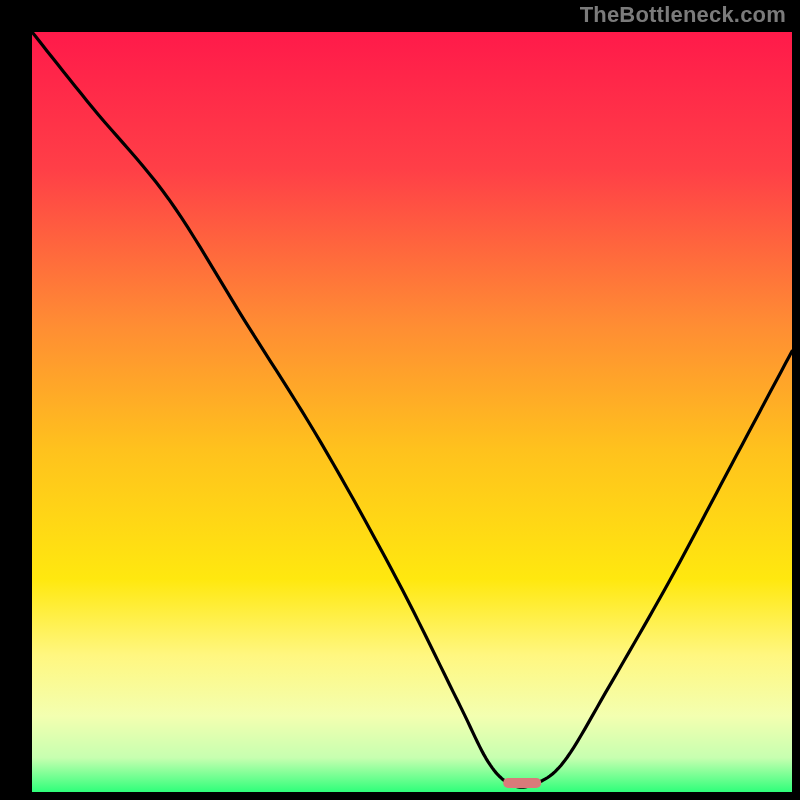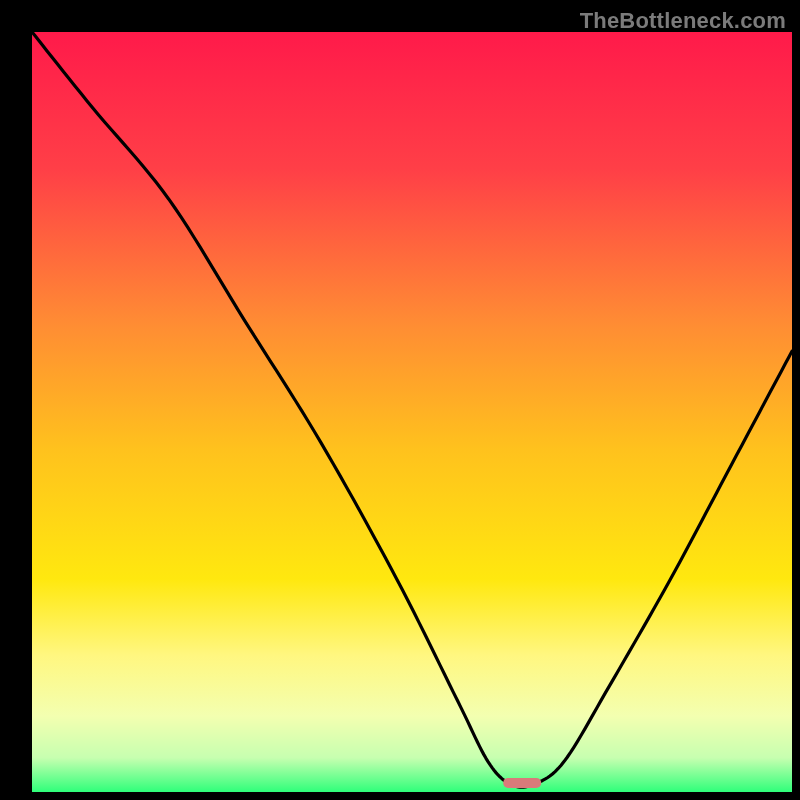--- a/index.html
+++ b/index.html
@@ -20,21 +20,21 @@
   }
   .plot-area {
     position: absolute;
     left: 20px;
     top: 20px;
     width: 760px;
     height: 760px;
   }
   .watermark {
     position: absolute;
-    top: 8px;
+    top: 2px;
     right: 14px;
     font-family: Arial, Helvetica, sans-serif;
     font-size: 22px;
     font-weight: bold;
     color: #7b7b7b;
     letter-spacing: 0.2px;
     user-select: none;
   }
   svg {
     display: block;

